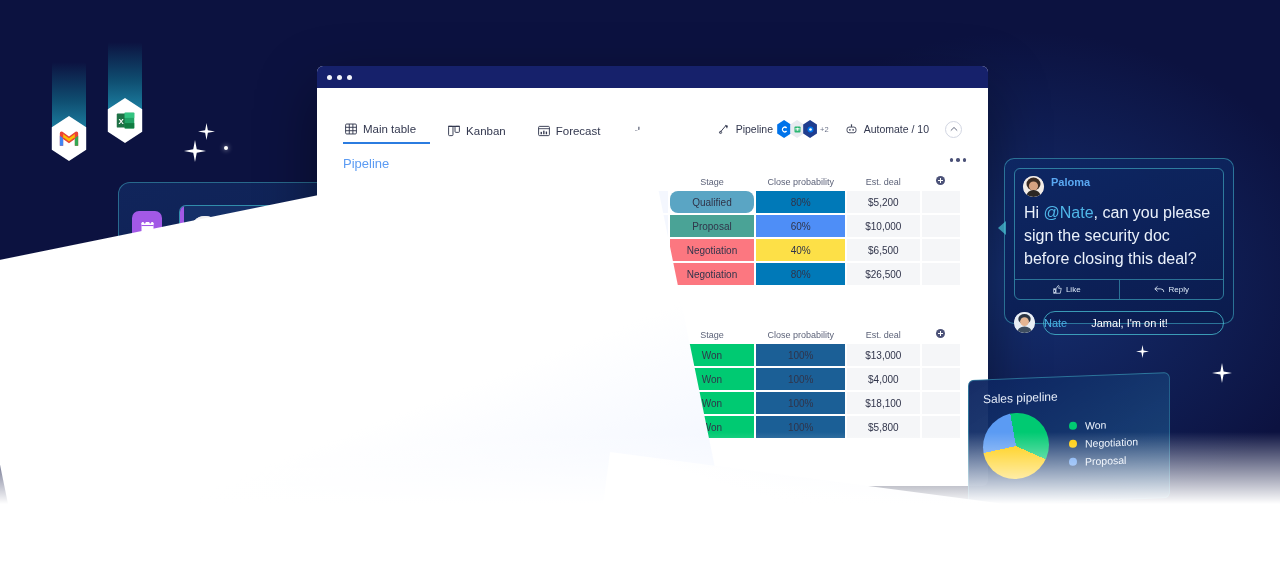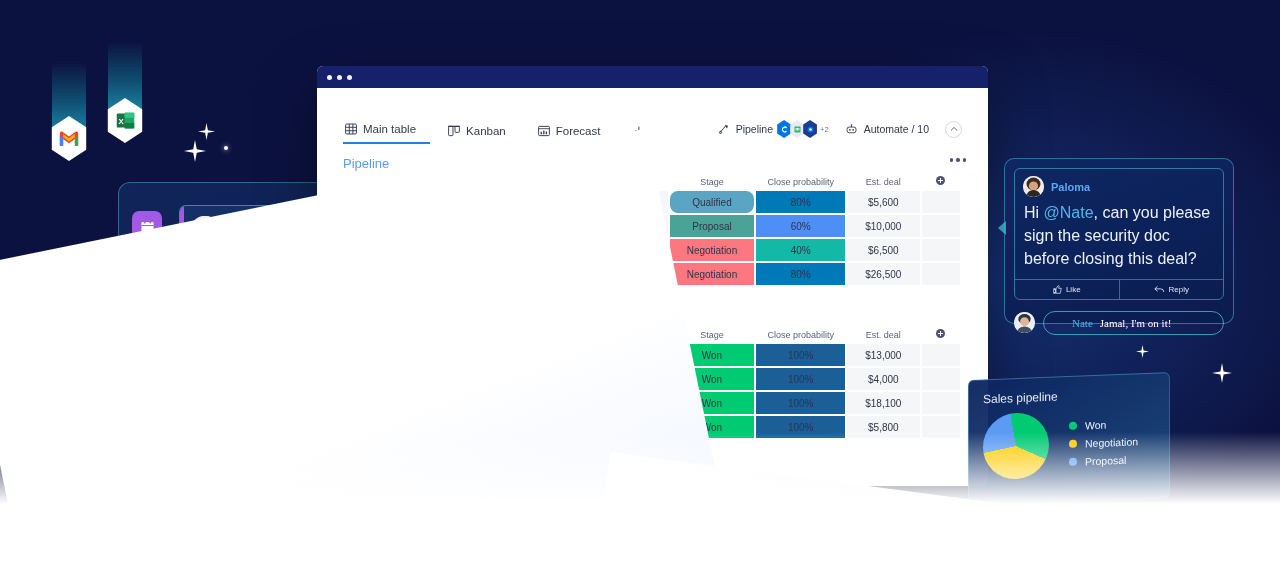--- a/index.html
+++ b/index.html
@@ -199,34 +199,34 @@
     border-radius: 10px; padding: 9px;
   }
   #chat-tail {
     position: absolute; left: -7px; top: 62px; width: 0; height: 0;
     border-top: 7px solid transparent; border-bottom: 7px solid transparent;
     border-right: 8px solid rgba(74,196,214,.7);
   }
   #comment-box {
     border: 1px solid rgba(74,196,214,.55); border-radius: 6px; overflow: hidden;
   }
-  #comment-head { display: flex; align-items: center; gap: 7px; padding: 7px 8px 4px; }
+  #comment-head { display: flex; align-items: flex-start; gap: 7px; padding: 7px 8px 4px; }
   .ch-avatar { width: 21px; height: 21px; border-radius: 50%; overflow: hidden; position: relative;
     flex: 0 0 21px; background:#ccd; }
   #comment-author { color: #5aa8f2; font-size: 11px; font-weight: bold; }
   #comment-text { color: #eaf1fb; font-size: 16px; line-height: 1.45; padding: 0 9px 8px; }
   #comment-text .mention { color: #4fb6e8; }
   #comment-actions { display: flex; border-top: 1px solid rgba(74,196,214,.5); }
   .cmt-act { flex: 1; text-align: left; padding: 5px 0; color: #dbe8f7; font-size: 8px;
     display: flex; align-items: center; justify-content: center; gap: 4px; cursor: pointer; }
   .cmt-act + .cmt-act { border-left: 1px solid rgba(74,196,214,.5); }
   #reply-row { display: flex; align-items: center; gap: 8px; margin-top: 11px; }
   #reply-bubble {
     flex: 1; border: 1px solid rgba(74,196,214,.75); border-radius: 13px;
-    padding: 5px 28px; display: flex; gap: 7px; align-items: baseline; font-family: Liberation Serif, serif;
+    padding: 5px 0; display: flex; gap: 24px; align-items: baseline;
   }
   #reply-name { color: #4ab4e6; font-size: 11px; }
   #reply-text { color: #ffffff; font-size: 11px; }
 
   
   #pie-card {
     position: absolute; left: 968px; top: 376px; width: 202px; height: 126px;
     background: linear-gradient(150deg, rgba(13,36,96,.96) 0%, rgba(30,76,126,.93) 100%);
     border: 1px solid rgba(74,196,214,.38);
     border-radius: 6px; padding: 12px 14px;
@@ -487,21 +487,21 @@
               <td class="name-cell"><span class="lbar"></span><span>Twister Sports</span></td>
               <td class="owner-cell"><span class="mini-av"><svg width="15" height="15" viewBox="0 0 16 16">
                     <rect width="16" height="16" fill="#eef1f4"></rect>
                     <ellipse cx="8" cy="5.6" rx="4.4" ry="4" fill="#2e2b2a"></ellipse>
                     <circle cx="8" cy="7.4" r="3.3" fill="#e3b896"></circle>
                     <ellipse cx="8" cy="15.5" rx="5.4" ry="4.4" fill="#33404f"></ellipse>
                   </svg></span></td>
               <td class="contact-cell"><span>Madison Doyle</span></td>
               <td class="stage-cell" style="background: rgb(90, 165, 196); border-radius: 8px;"><span>Qualified</span></td>
               <td class="prob-cell" style="background: rgb(0, 121, 184);"><span>80%</span></td>
-              <td class="deal-cell"><span>$5,600</span></td>
+              <td class="deal-cell"><span>$5,200</span></td>
               <td class="add-cell"></td>
             </tr>
             <tr>
               <td class="name-cell"><span class="lbar"></span><span>Ridge Software</span></td>
               <td class="owner-cell"><span class="mini-av"><svg width="15" height="15" viewBox="0 0 16 16">
                     <rect width="16" height="16" fill="#f0e9e4"></rect>
                     <ellipse cx="8" cy="6" rx="5" ry="5" fill="#241b17"></ellipse>
                     <circle cx="8" cy="7.8" r="3.4" fill="#c98d6a"></circle>
                     <ellipse cx="8" cy="15.6" rx="5.6" ry="4.4" fill="#1d1916"></ellipse>
                   </svg></span></td>
@@ -514,21 +514,21 @@
             <tr>
               <td class="name-cell"><span class="lbar"></span><span>Bluemart</span></td>
               <td class="owner-cell"><span class="mini-av"><svg width="15" height="15" viewBox="0 0 16 16">
                     <rect width="16" height="16" fill="#f4ece6"></rect>
                     <ellipse cx="8" cy="6" rx="5.2" ry="5" fill="#8a5a2b"></ellipse>
                     <circle cx="8" cy="7.8" r="3.3" fill="#eab98f"></circle>
                     <ellipse cx="8" cy="15.6" rx="5.4" ry="4.2" fill="#6d4422"></ellipse>
                   </svg></span></td>
               <td class="contact-cell"><span>Leilani Krause</span></td>
               <td class="stage-cell" style="background: rgb(252, 119, 128);"><span>Negotiation</span></td>
-              <td class="prob-cell" style="background: #14b8a6;"><span>40%</span></td>
+              <td class="prob-cell" style="background: #fde047;"><span>40%</span></td>
               <td class="deal-cell"><span>$6,500</span></td>
               <td class="add-cell"></td>
             </tr>
             <tr>
               <td class="name-cell"><span class="lbar"></span><span>Yelloworks</span></td>
               <td class="owner-cell"><span class="mini-av"><svg width="15" height="15" viewBox="0 0 16 16">
                     <rect width="16" height="16" fill="#ecedf0"></rect>
                     <ellipse cx="8" cy="5.4" rx="4.2" ry="3.8" fill="#3b3330"></ellipse>
                     <circle cx="8" cy="7.4" r="3.2" fill="#d9a87f"></circle>
                     <ellipse cx="8" cy="15.4" rx="5.2" ry="4.2" fill="#2d3742"></ellipse>

